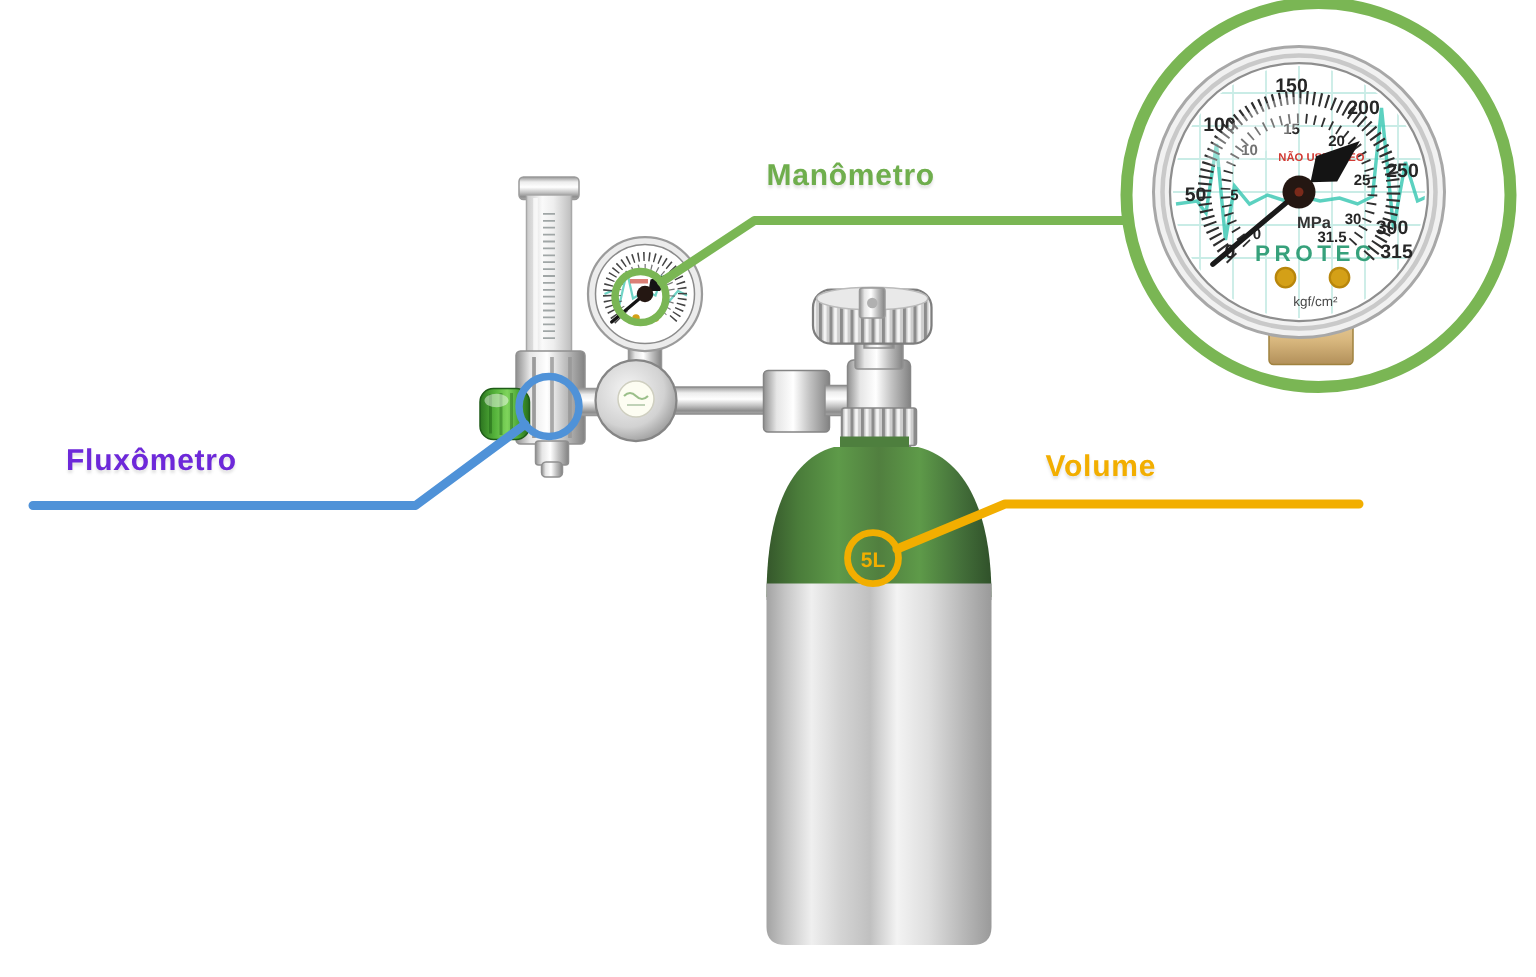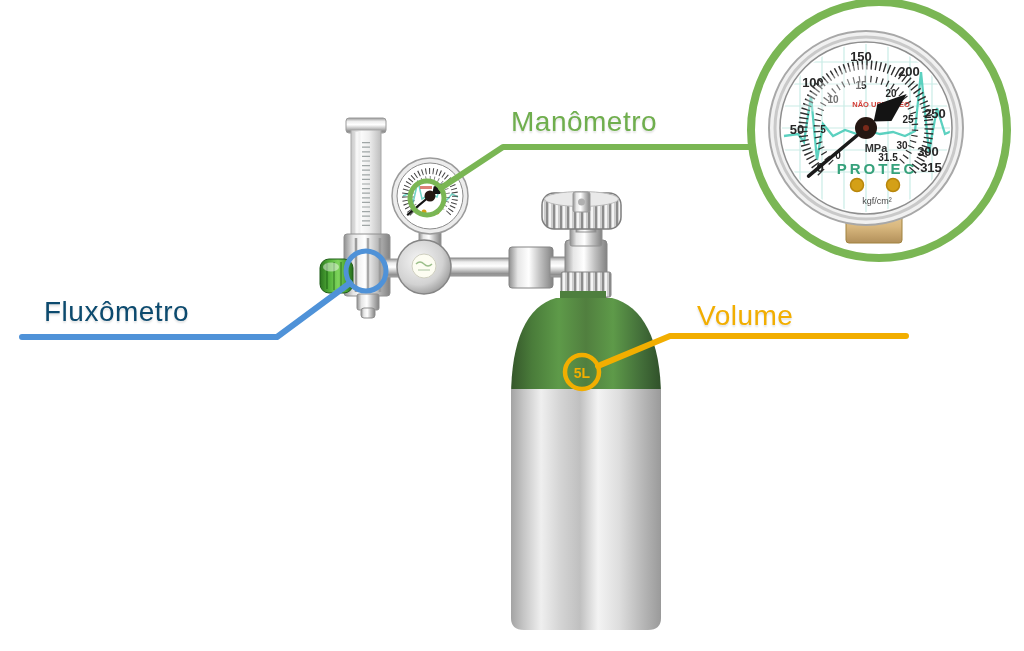--- a/index.html
+++ b/index.html
@@ -1,22 +1,22 @@
 <!DOCTYPE html>
 <html><head>
 <meta charset="utf-8">
 <style>
   html,body{margin:0;padding:0;background:#fff;}
   .canvas{position:relative;width:1024px;height:651px;background:#fff;overflow:hidden;
           font-family:"Liberation Sans",sans-serif;}
   .canvas svg{position:absolute;left:0;top:0;}
-  .callout-label{position:absolute;font-weight:normal;font-size:28px;letter-spacing:.5px;
+  .callout-label{position:absolute;font-weight:bold;font-size:20px;letter-spacing:.5px;
           white-space:nowrap;text-shadow:0 2px 2px rgba(120,120,120,.22);}
   .green-label{color:#6fae4d;}
-  .blue-label{color:#0c4a6e;}
+  .blue-label{color:#6d28d9;}
   .yellow-label{color:#f2ae00;text-align:right;}
   svg text{font-family:"Liberation Sans",sans-serif;}
   .dial-num{fill:#262626;font-weight:bold;}
   .dial-num-outer{font-size:13px;}
   .dial-num-inner{font-size:10px;}
 </style>
 </head>
 <body>
 
 <div class="canvas">

